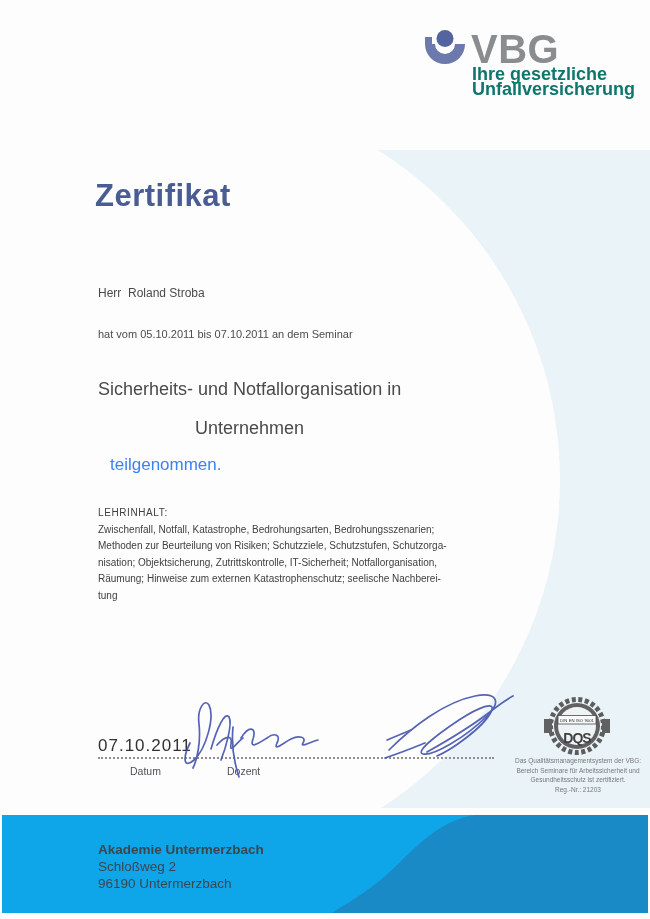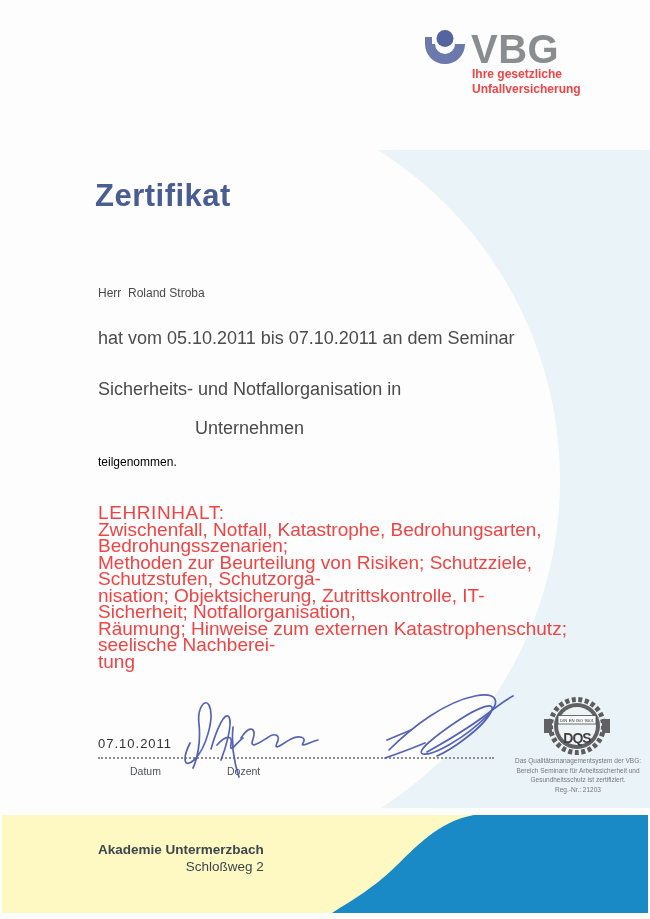--- a/index.html
+++ b/index.html
@@ -8,44 +8,44 @@
     overflow:hidden;font-family:"Liberation Sans",sans-serif;margin:0 auto;
   }
   
   .bg-tint{position:absolute;left:300px;top:150px;width:350px;height:658px;background:#eaf3f7;}
   .bg-white-circle{position:absolute;left:-220px;top:90px;width:780px;height:780px;border-radius:50%;background:#fdfdfd;}
   .content{position:absolute;inset:0;}
   
   .logo{position:absolute;left:423px;top:26px;width:210px;height:72px;}
   .logo-icon{position:absolute;left:0;top:2px;}
   .logo-brand{position:absolute;left:48px;top:1px;font-size:40px;font-weight:bold;color:#8a8d90;letter-spacing:0.5px;}
-  .logo-tagline{position:absolute;left:49px;top:41px;font-size:12px;font-weight:bold;color:#ef4444;line-height:15px;}
+  .logo-tagline{position:absolute;left:49px;top:41px;font-size:18px;font-weight:bold;color:#0f766e;line-height:15px;}
   
   .cert-title{position:absolute;left:95px;top:178px;font-size:31px;font-weight:bold;color:#4a5c94;letter-spacing:0.5px;}
   
   .recipient{position:absolute;left:98px;top:286px;font-size:12px;color:#4a4a4a;white-space:pre;}
-  .intro{position:absolute;left:98px;top:328px;font-size:18px;color:#4c4c4c;}
+  .intro{position:absolute;left:98px;top:328px;font-size:11px;color:#4c4c4c;}
   .seminar{position:absolute;left:98px;top:370px;font-size:18px;color:#4a4a4a;line-height:39px;text-align:center;}
-  .participation{position:absolute;left:98px;top:455px;font-size:12px;color:#000000;}
-  .course{position:absolute;left:98px;top:505px;width:474px;font-size:19px;color:#ef4444;line-height:16.5px;}
+  .participation{position:absolute;left:110px;top:455px;font-size:17px;color:#3b82f6;}
+  .course{position:absolute;left:98px;top:505px;width:474px;font-size:10px;color:#404040;line-height:16.5px;}
   .course .heading{letter-spacing:0.6px;}
   
-  .date-value{position:absolute;left:98px;top:736px;font-size:13px;color:#323232;letter-spacing:1px;}
+  .date-value{position:absolute;left:98px;top:736px;font-size:17px;color:#323232;letter-spacing:1px;}
   .dotted-line{position:absolute;left:98px;top:757px;width:396px;border-top:2px dotted #8f8f8f;}
   .sig-label{position:absolute;top:765px;font-size:10.5px;color:#4f5356;}
   .label-datum{left:98px;padding-left:32px;}
   .label-dozent{left:227px;}
   .sig1{position:absolute;left:180px;top:697px;}
   .sig2{position:absolute;left:383px;top:690px;}
   
   .seal-svg{position:absolute;left:543px;top:697px;}
   .seal-caption{position:absolute;left:506px;top:756px;width:144px;text-align:center;
     font-size:6.5px;line-height:9.5px;color:#75797c;}
   
-  .footer{position:absolute;left:2px;top:815px;width:646px;height:98px;background:#fef9c3;overflow:hidden;text-align:right;}
+  .footer{position:absolute;left:2px;top:815px;width:646px;height:98px;background:#0ea5e9;overflow:hidden;}
   .footer-swoosh{position:absolute;right:0;top:0;}
   .footer-text{position:absolute;left:96px;top:26px;font-size:13.5px;line-height:17px;color:#3d464c;}
   .footer-text .org{font-weight:bold;}
 </style>
 </head>
 <body>
 
 <div class="page">
 
   <div class="bg-tint"></div>
@@ -125,17 +125,18 @@
       <div>Reg.-Nr.: 21203</div>
     </div>
 
     <div class="footer">
       <svg class="footer-swoosh" width="646" height="98" viewBox="0 0 646 98">
         <path d="M646 0 L472 0 C436 6 412 34 391 54 C371 73 352 84 330 98 L646 98 Z" fill="#1a8ac6"></path>
       </svg>
       <div class="footer-text">
         <div class="org">Akademie Untermerzbach</div>
         <div>Schloßweg 2</div>
+        <div>96190 Untermerzbach</div>
       </div>
     </div>
 
   </div>
 </div>
 
 </body></html>

